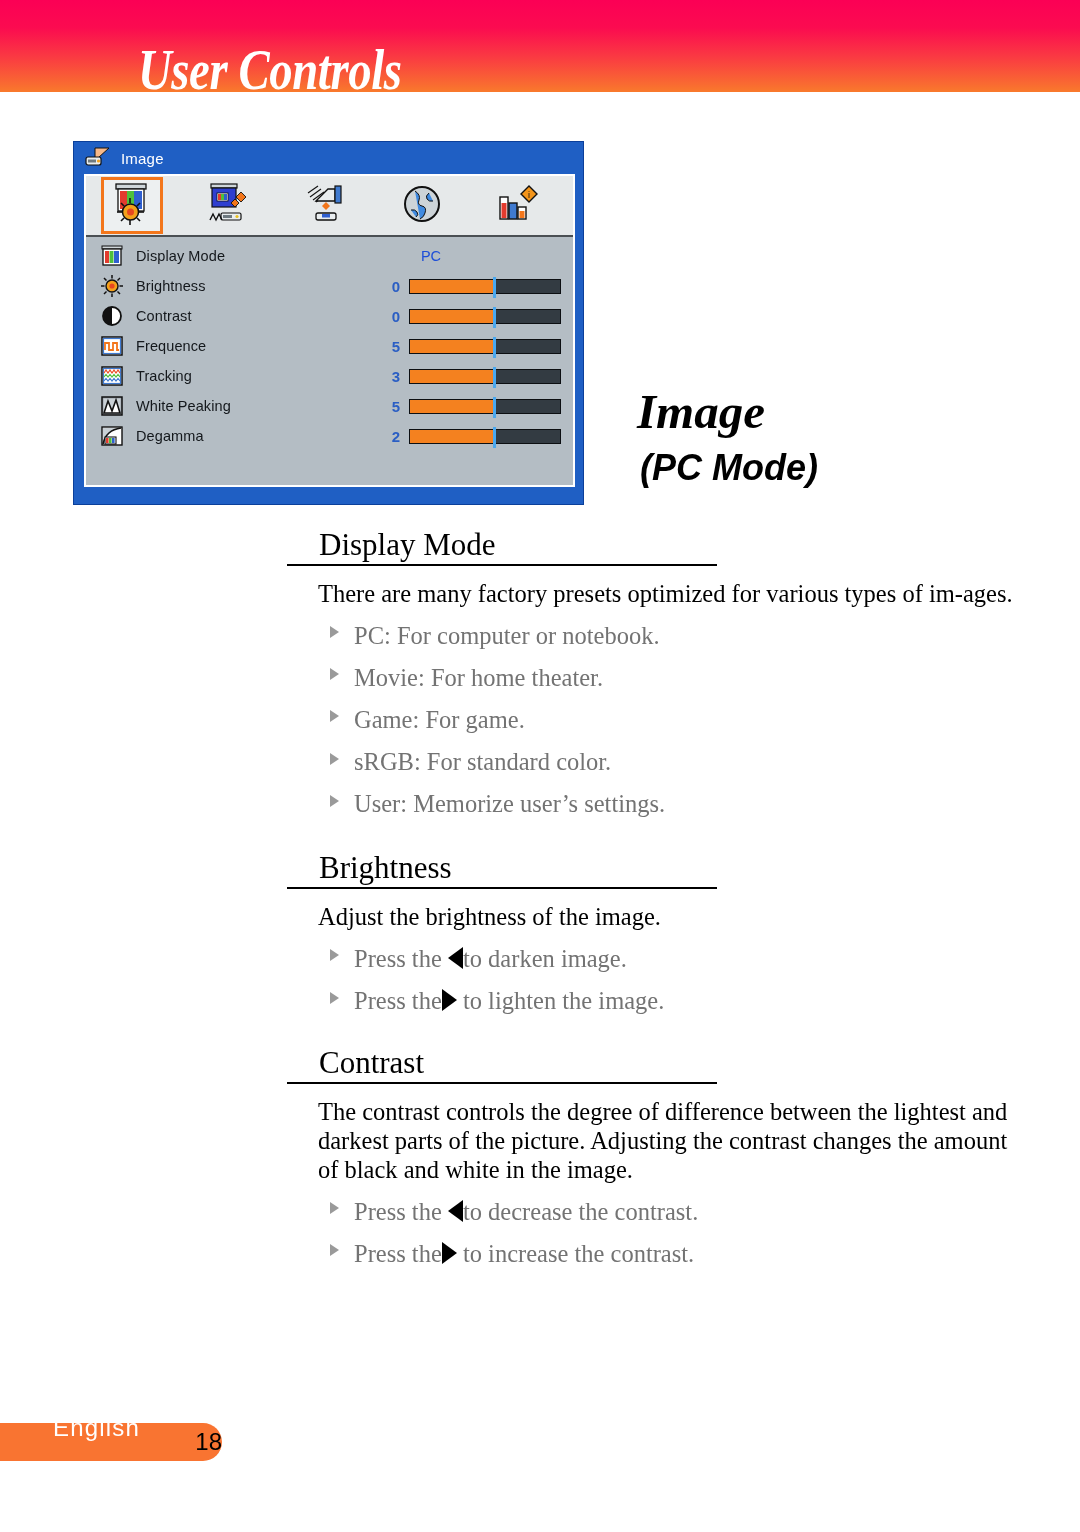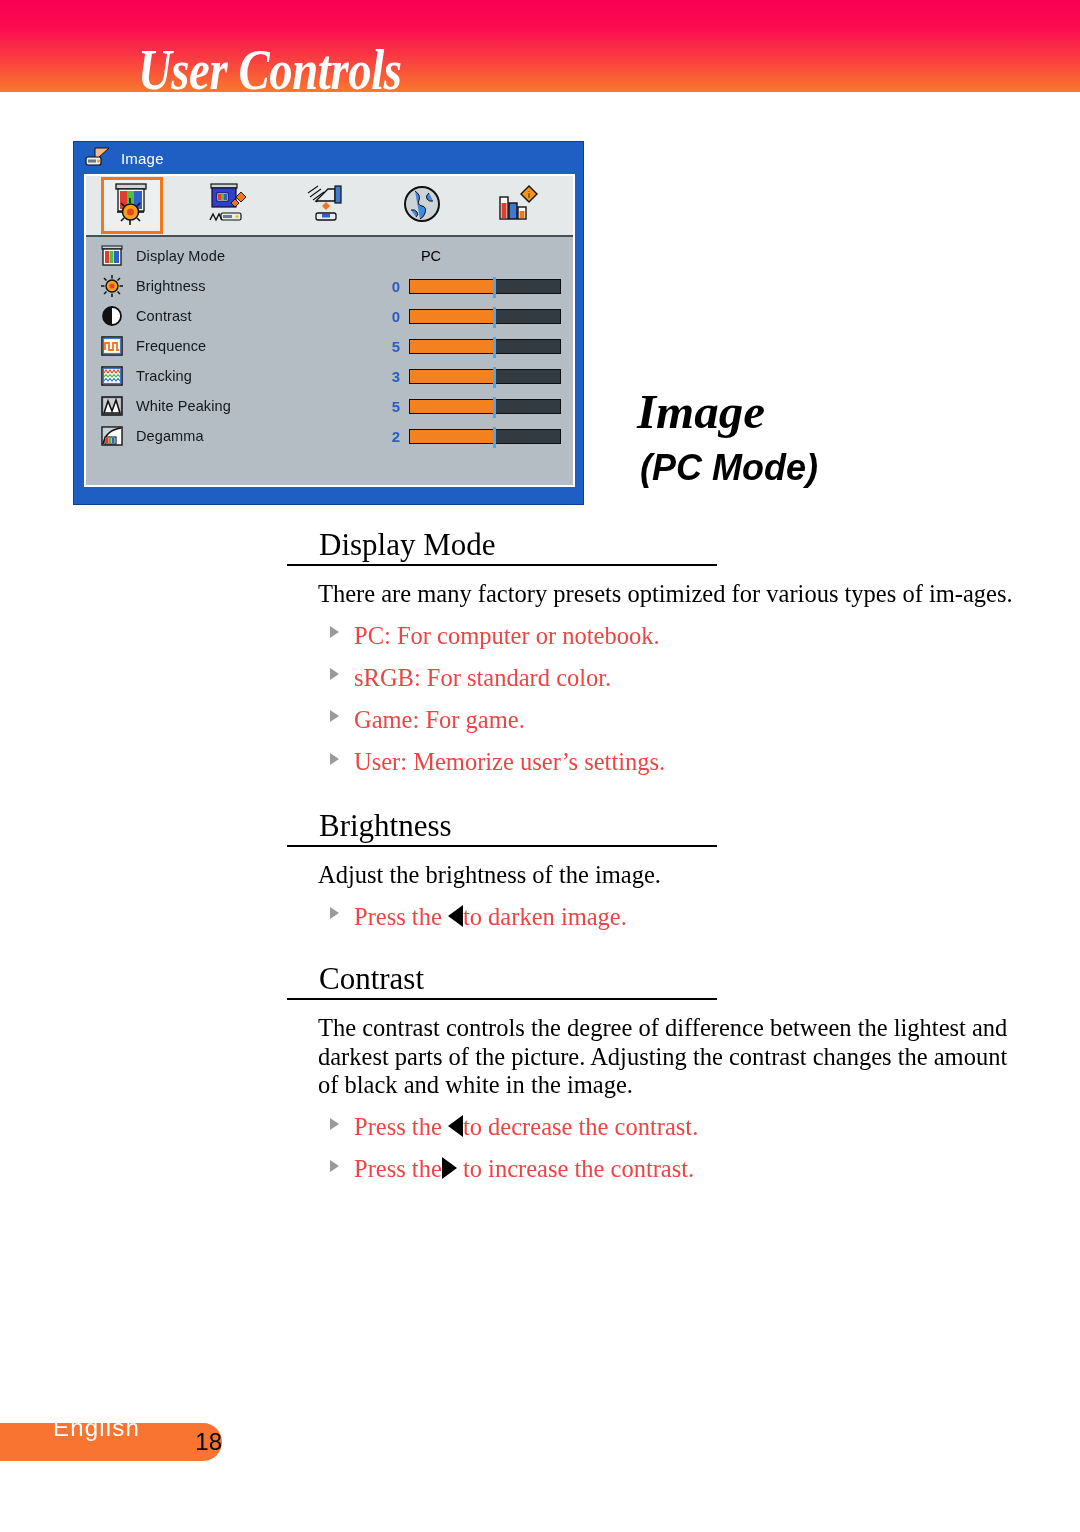--- a/index.html
+++ b/index.html
@@ -131,21 +131,21 @@
     font-weight: 500;
     letter-spacing: 0.1px;
   }
   .row-value-text {
     position: absolute;
     left: 290px;
     width: 110px;
     text-align: center;
     font-family: "Liberation Sans", sans-serif;
     font-size: 14.5px;
-    color: #000000;
+    color: #1d4ed8;
   }
   .row-num {
     position: absolute;
     left: 290px;
     width: 24px;
     text-align: right;
     font-family: "Liberation Sans", sans-serif;
     font-size: 15px;
     font-weight: bold;
     color: #2a5ec4;
@@ -229,21 +229,21 @@
     color: #000000;
     text-align: left;
     margin-bottom: 6px;
   }
   .bullets { margin: 0; padding: 0; list-style: none; }
   .bullets li {
     margin-left: 330px;
     font-family: "Liberation Serif", serif;
     font-size: 24.5px;
     line-height: 1.72;
-    color: #ef4444;
+    color: #737373;
     position: relative;
     padding-left: 24px;
     white-space: nowrap;
   }
   .bullets li .bul {
     position: absolute;
     left: 0;
     top: 0.47em;
     width: 0; height: 0;
     border-left: 9px solid #9a9a9a;
@@ -541,35 +541,40 @@
 
 <div class="content">
 
   <div class="section">
     <div class="sec-head">
       <span>Display Mode</span>
     </div>
     <div class="para">There are many factory presets optimized for various types of im-ages.</div>
     <ul class="bullets">
       <li><i class="bul"></i><span>PC: For computer or notebook.</span></li>
+      <li><i class="bul"></i><span>Movie: For home theater.</span></li>
+      <li><i class="bul"></i><span>Game: For game.</span></li>
       <li><i class="bul"></i><span>sRGB: For standard color.</span></li>
-      <li><i class="bul"></i><span>Game: For game.</span></li>
       <li><i class="bul"></i><span>User: Memorize user’s settings.</span></li>
     </ul>
   </div>
 
   <div class="section" style="margin-top:26px;">
     <div class="sec-head">
       <span>Brightness</span>
     </div>
     <div class="para">Adjust the brightness of the image.</div>
     <ul class="bullets">
       <li>
         <i class="bul"></i>
         <span>Press the </span><i class="tri-left"></i><span>to darken image.</span>
+      </li>
+      <li>
+        <i class="bul"></i>
+        <span>Press the</span><i class="tri-right"></i><span> to lighten the image.</span>
       </li>
     </ul>
   </div>
 
   <div class="section" style="margin-top:24px;">
     <div class="sec-head">
       <span>Contrast</span>
     </div>
     <div class="para">The contrast controls the degree of difference between the lightest and darkest parts of the picture. Adjusting the contrast changes the amount of black and white in the image.</div>
     <ul class="bullets">

